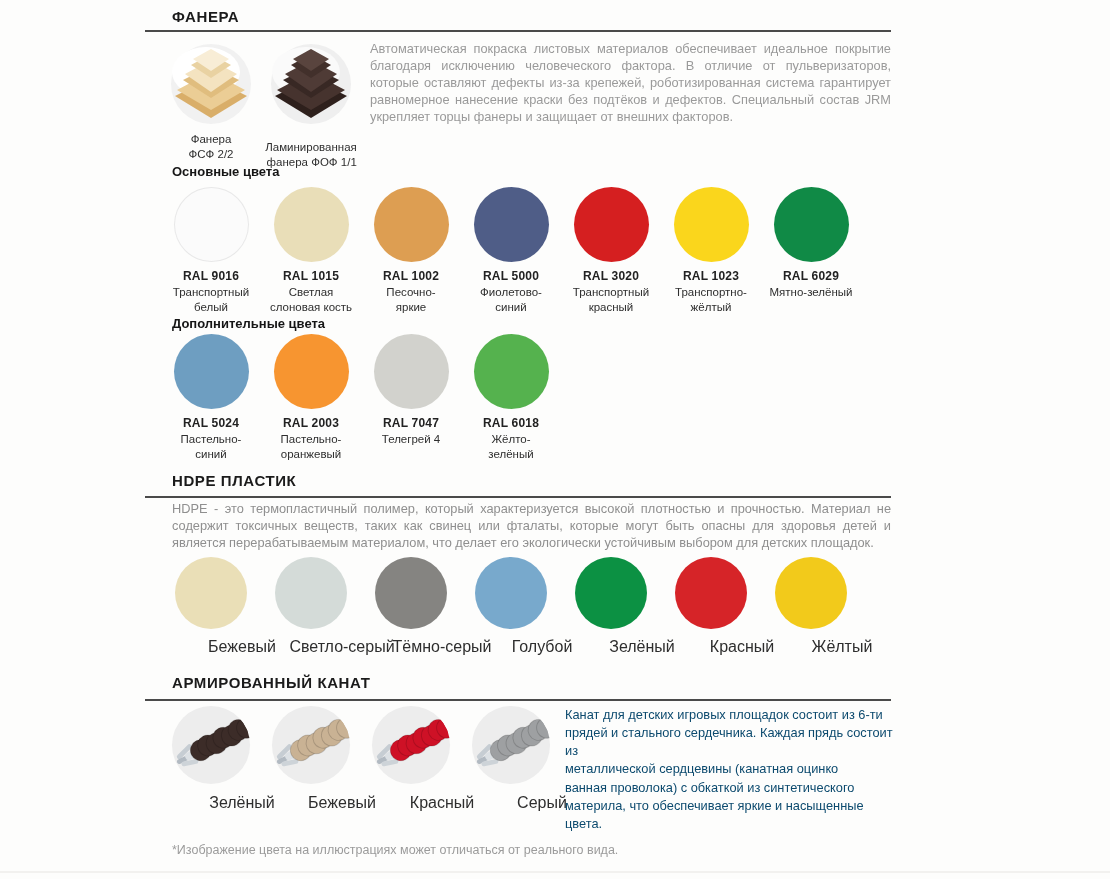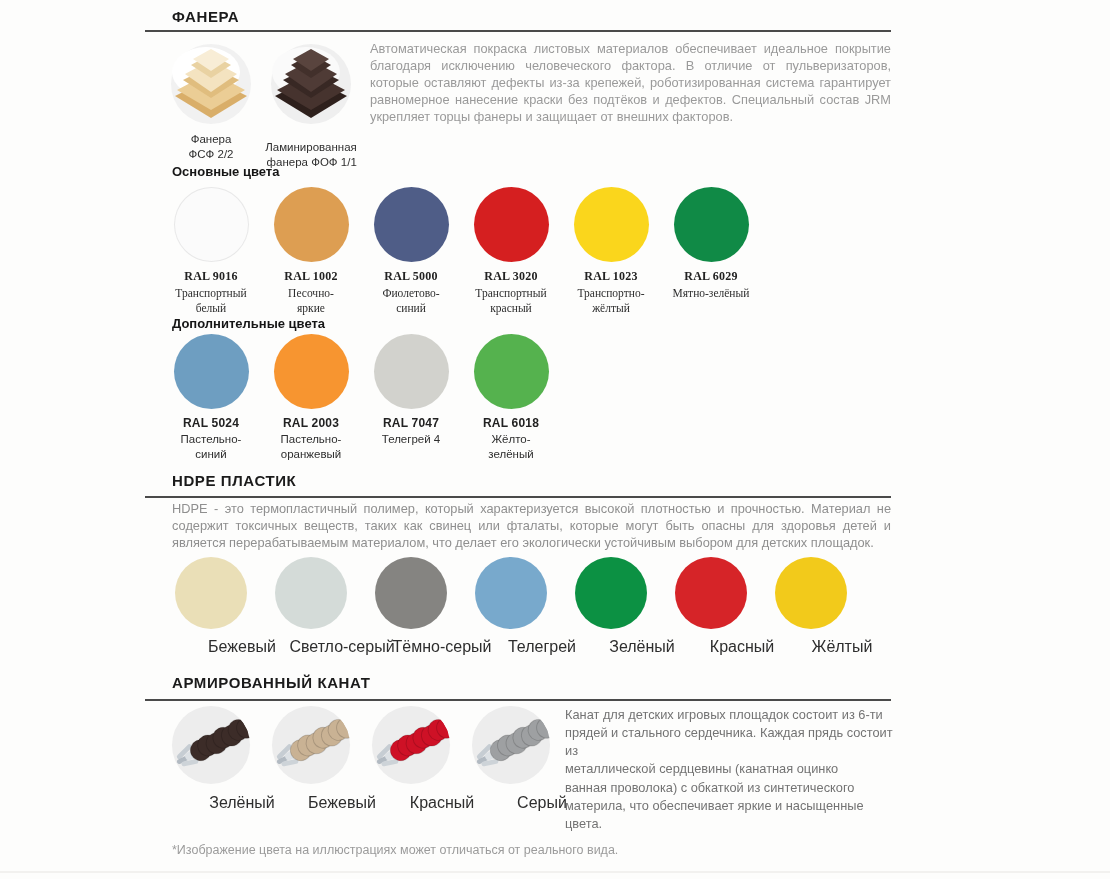--- a/index.html
+++ b/index.html
@@ -108,28 +108,34 @@
       </svg>
       <span class="cname" style="margin-top:16px;text-align:right;">Ламинированная
 фанера ФОФ 1/1</span>
     </div>
   </div>
 
   <div class="para" style="left:370px;top:40px;width:521px;">Автоматическая покраска листовых материалов обеспечивает идеальное покрытие благодаря исключению человеческого фактора. В отличие от пульверизаторов, которые оставляют дефекты из-за крепежей, роботизированная система гарантирует равномерное нанесение краски без подтёков и дефектов. Специальный состав JRM укрепляет торцы фанеры и защищает от внешних факторов.</div>
 
   <div class="grouplabel" style="left:172px;top:164px;">Основные цвета</div>
 
-  <div class="swrow" style="left:161px;top:187px;font-family:Liberation Serif, serif;">
+  <div class="swrow" style="left:161px;top:187px;">
     <div class="cell">
       <div class="swatch sw75" style="background: rgb(251, 251, 251); box-shadow: rgb(232, 232, 232) 0px 0px 0px 1px inset;"></div>
       <div class="code">RAL 9016</div>
       <span class="cname">Транспортный
 белый</span>
     </div>
     <div class="cell">
+      <div class="swatch sw75" style="background: rgb(233, 222, 184);"></div>
+      <div class="code">RAL 1015</div>
+      <span class="cname">Светлая
+слоновая кость</span>
+    </div>
+    <div class="cell">
       <div class="swatch sw75" style="background: rgb(221, 158, 82);"></div>
       <div class="code">RAL 1002</div>
       <span class="cname">Песочно-
 яркие</span>
     </div>
     <div class="cell">
       <div class="swatch sw75" style="background: rgb(79, 93, 135);"></div>
       <div class="code">RAL 5000</div>
       <span class="cname">Фиолетово-
 синий</span>
@@ -194,21 +200,21 @@
     <div class="cell">
       <div class="swatch sw72" style="background: rgb(212, 219, 216);"></div>
       <span class="cname hname">Светло-серый</span>
     </div>
     <div class="cell">
       <div class="swatch sw72" style="background: rgb(133, 132, 129);"></div>
       <span class="cname hname">Тёмно-серый</span>
     </div>
     <div class="cell">
       <div class="swatch sw72" style="background: rgb(120, 169, 204);"></div>
-      <span class="cname hname">Телегрей</span>
+      <span class="cname hname">Голубой</span>
     </div>
     <div class="cell">
       <div class="swatch sw72" style="background: rgb(12, 145, 67);"></div>
       <span class="cname hname">Зелёный</span>
     </div>
     <div class="cell">
       <div class="swatch sw72" style="background: rgb(214, 36, 40);"></div>
       <span class="cname hname">Красный</span>
     </div>
     <div class="cell">
@@ -240,21 +246,21 @@
       <span class="cname hname">Красный</span>
     </div>
     <div class="cell">
       <svg class="figsvg rope-fig" width="80" height="80" viewBox="0 0 84 84" style="--c: #9EA0A2;">
           <use href="#ropeShape"></use>
         </svg>
       <span class="cname hname">Серый</span>
     </div>
   </div>
 
-  <div class="para" style="left:565px;top:706px;width:330px;white-space:pre-line;line-height:1.42;color:#737373;text-align:left;">Канат для детских игровых площадок состоит из 6-ти
+  <div class="para" style="left:565px;top:706px;width:330px;white-space:pre-line;line-height:1.42;color:#0c4a6e;text-align:left;">Канат для детских игровых площадок состоит из 6-ти
 прядей и стального сердечника. Каждая прядь состоит из
 металлической сердцевины (канатная оцинко
 ванная проволока) с обкаткой из синтетического
 материла, что обеспечивает яркие и насыщенные цвета.</div>
 
   <div class="footnote" style="left:172px;top:843px;">*Изображение цвета на иллюстрациях может отличаться от реального вида.</div>
   <div class="bottomline"></div>
 
 </div>
 

